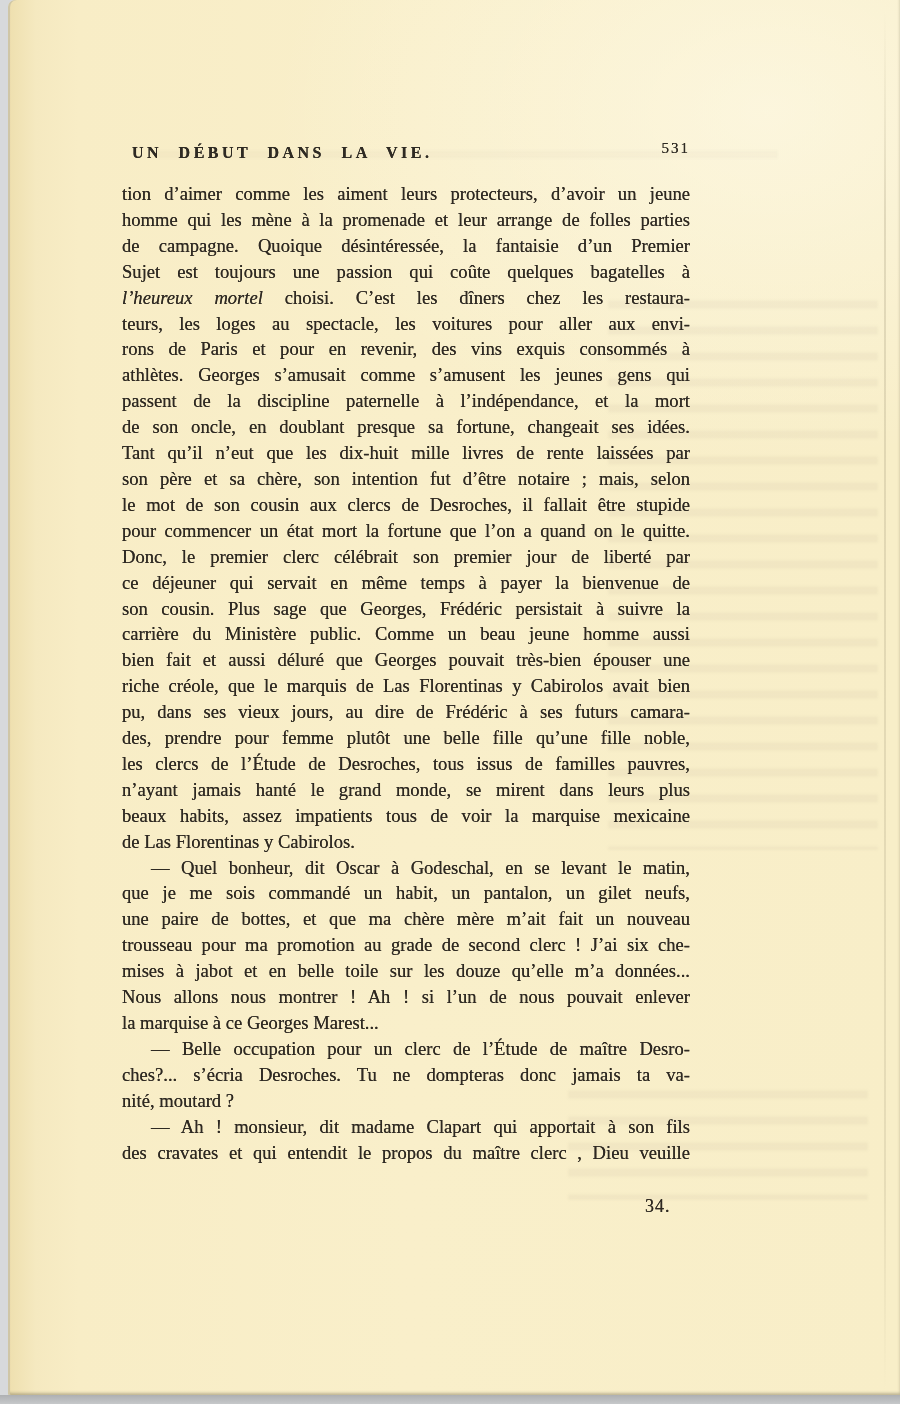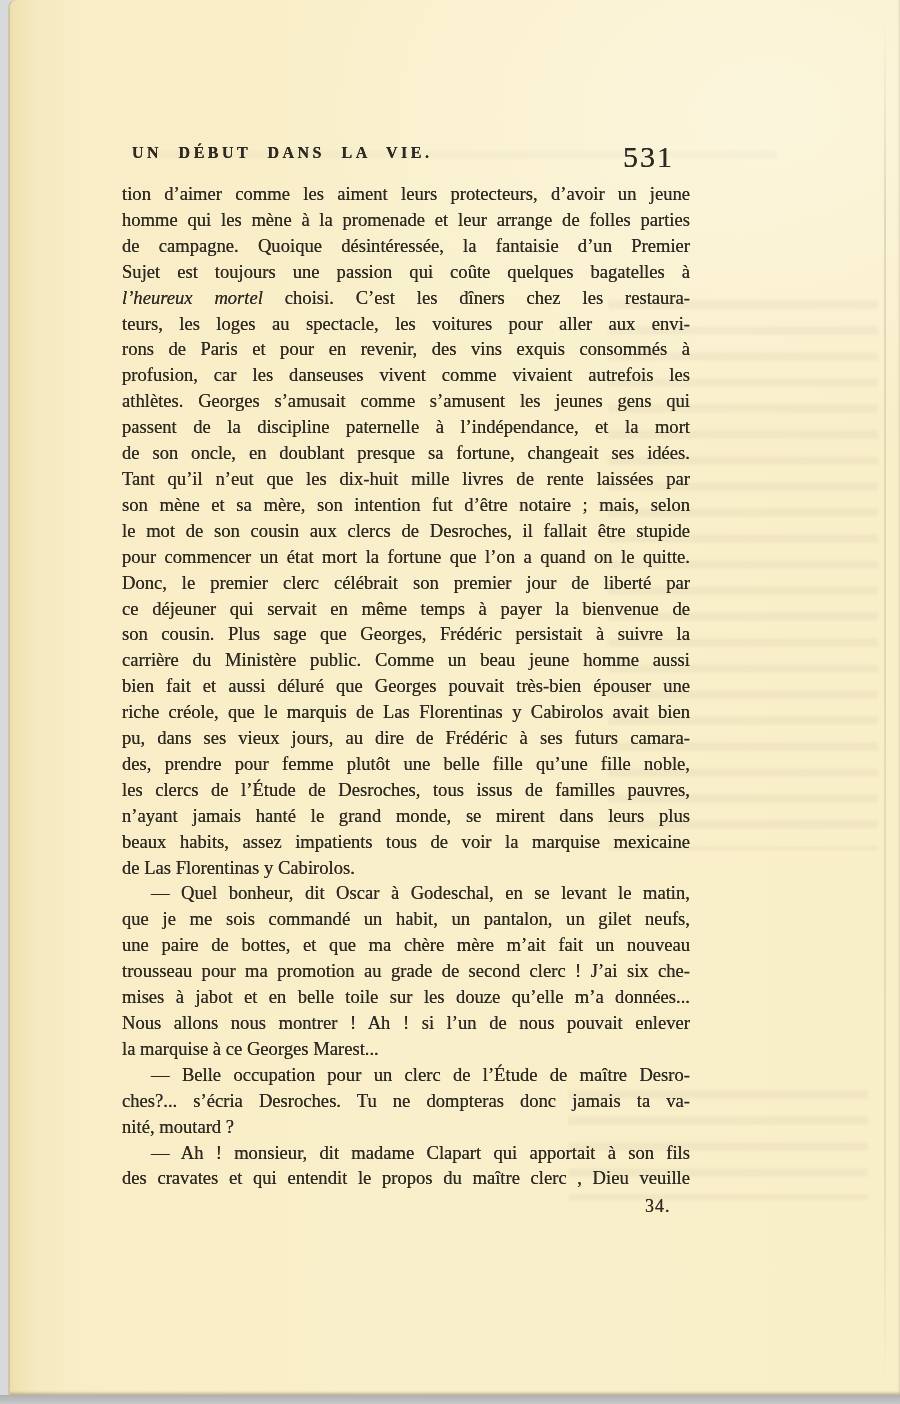--- a/index.html
+++ b/index.html
@@ -48,22 +48,22 @@
 
   .running-head {
     position: absolute; left: 114px; width: 568px; top: 144px; height: 24px;
   }
   .running-title {
     display: block; text-align: left; transform: translateX(10px);
     font-size: 16px; font-weight: bold; letter-spacing: 3.5px; word-spacing: 9px;
     color: #2e2a23; text-shadow: 0 0 0.4px #2e2a23;
   }
   .page-number {
-    position: absolute; right: 16px; top: -4px;
-    font-size: 30px; letter-spacing: 2px; color: #2e2a23;
+    position: absolute; right: 0; top: -4px;
+    font-size: 15px; letter-spacing: 2px; color: #2e2a23;
     text-shadow: 0 0 0.4px #2e2a23;
   }
   .body-text {
     position: absolute; left: 114px; top: 181px; width: 568px;
     font-size: 18.6px; line-height: 25.9px;
     text-shadow: 0 0 0.45px rgba(46,41,34,0.9);
   }
   .line { text-align: justify; white-space: normal; }
   .line.just { text-align-last: justify; }
   .line.indent { text-indent: 29px; }
@@ -90,26 +90,25 @@
     </div>
 
     <div class="body-text">
         <div class="line just"><span>tion d’aimer comme les aiment leurs protecteurs, d’avoir un jeune</span></div>
         <div class="line just"><span>homme qui les mène à la promenade et leur arrange de folles parties</span></div>
         <div class="line just"><span>de campagne. Quoique désintéressée, la fantaisie d’un Premier</span></div>
         <div class="line just"><span>Sujet est toujours une passion qui coûte quelques bagatelles à</span></div>
         <div class="line just"><span class="it">l’heureux mortel</span><span> choisi. C’est les dîners chez les restaura-</span></div>
         <div class="line just"><span>teurs, les loges au spectacle, les voitures pour aller aux envi-</span></div>
         <div class="line just"><span>rons de Paris et pour en revenir, des vins exquis consommés à</span></div>
-        <div class="line just"><span>profusion, car les danseuses vivent comme vivaient autrefois les</span></div>
         <div class="line just"><span>athlètes. Georges s’amusait comme s’amusent les jeunes gens qui</span></div>
         <div class="line just"><span>passent de la discipline paternelle à l’indépendance, et la mort</span></div>
         <div class="line just"><span>de son oncle, en doublant presque sa fortune, changeait ses idées.</span></div>
         <div class="line just"><span>Tant qu’il n’eut que les dix-huit mille livres de rente laissées par</span></div>
-        <div class="line just"><span>son mène et sa mère, son intention fut d’être notaire ; mais, selon</span></div>
+        <div class="line just"><span>son père et sa chère, son intention fut d’être notaire ; mais, selon</span></div>
         <div class="line just"><span>le mot de son cousin aux clercs de Desroches, il fallait être stupide</span></div>
         <div class="line just"><span>pour commencer un état mort la fortune que l’on a quand on le quitte.</span></div>
         <div class="line just"><span>Donc, le premier clerc célébrait son premier jour de liberté par</span></div>
         <div class="line just"><span>ce déjeuner qui servait en même temps à payer la bienvenue de</span></div>
         <div class="line just"><span>son cousin. Plus sage que Georges, Frédéric persistait à suivre la</span></div>
         <div class="line just"><span>carrière du Ministère public. Comme un beau jeune homme aussi</span></div>
         <div class="line just"><span>bien fait et aussi déluré que Georges pouvait très-bien épouser une</span></div>
         <div class="line just"><span>riche créole, que le marquis de Las Florentinas y Cabirolos avait bien</span></div>
         <div class="line just"><span>pu, dans ses vieux jours, au dire de Frédéric à ses futurs camara-</span></div>
         <div class="line just"><span>des, prendre pour femme plutôt une belle fille qu’une fille noble,</span></div>

